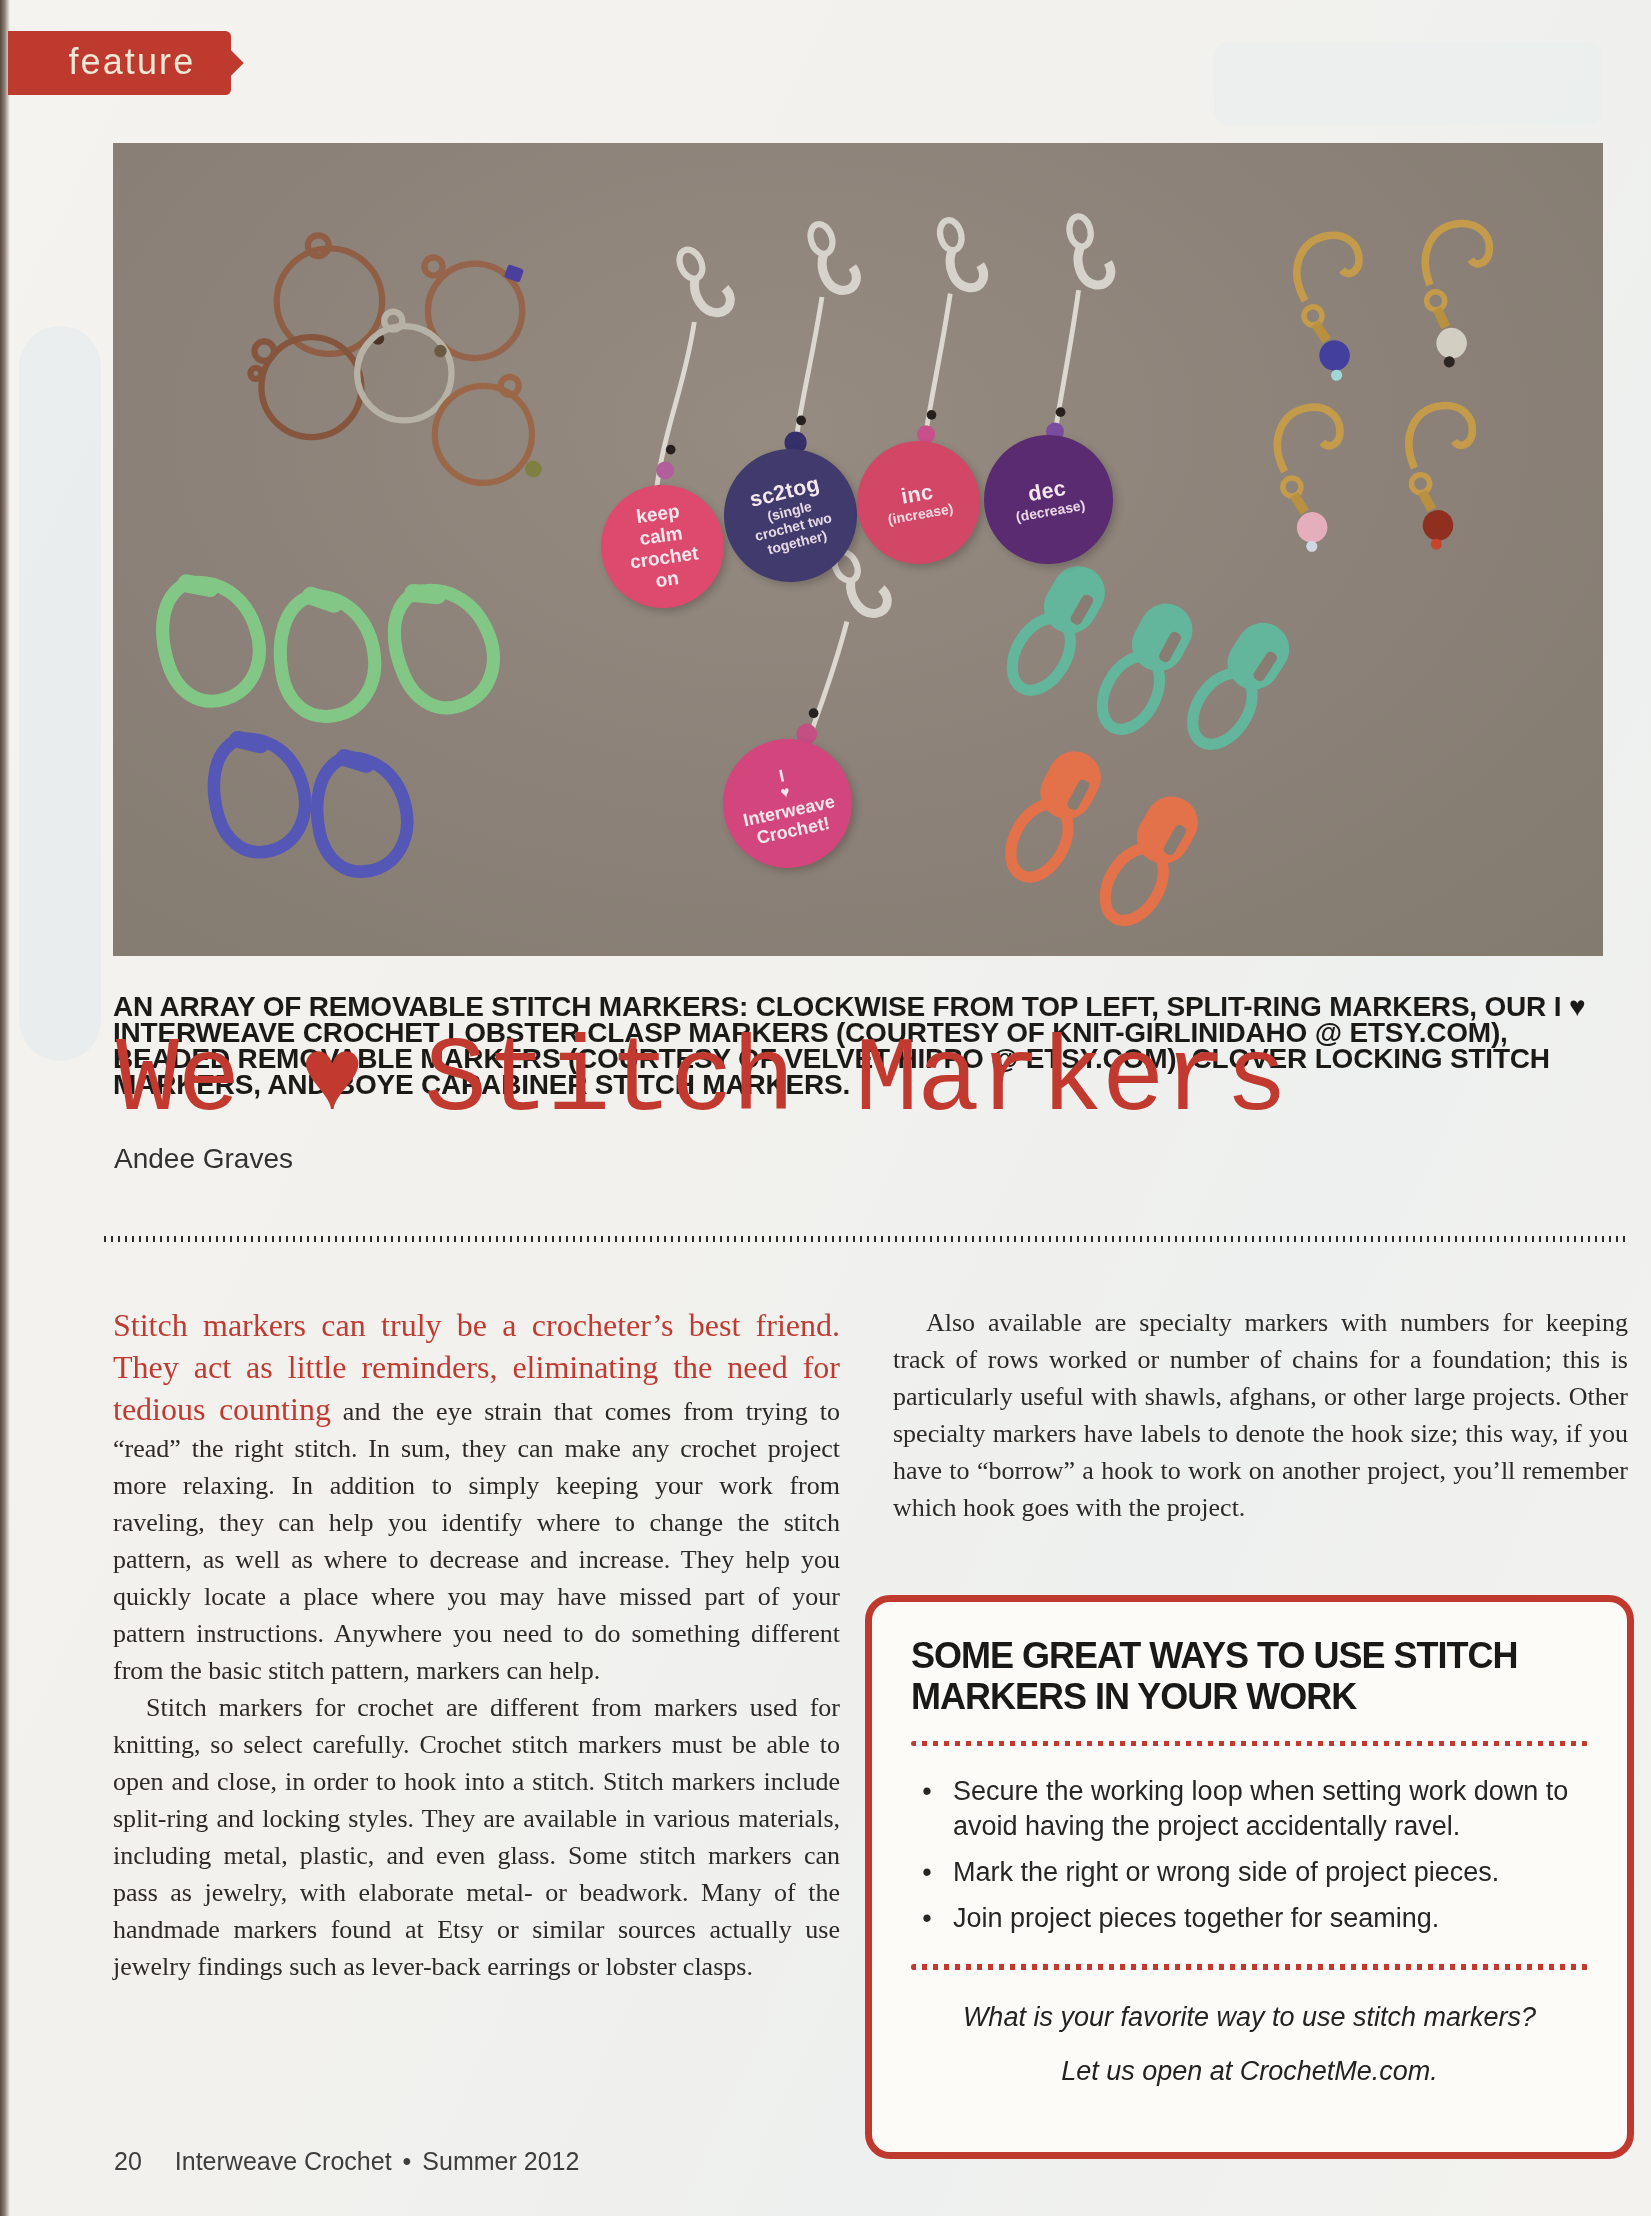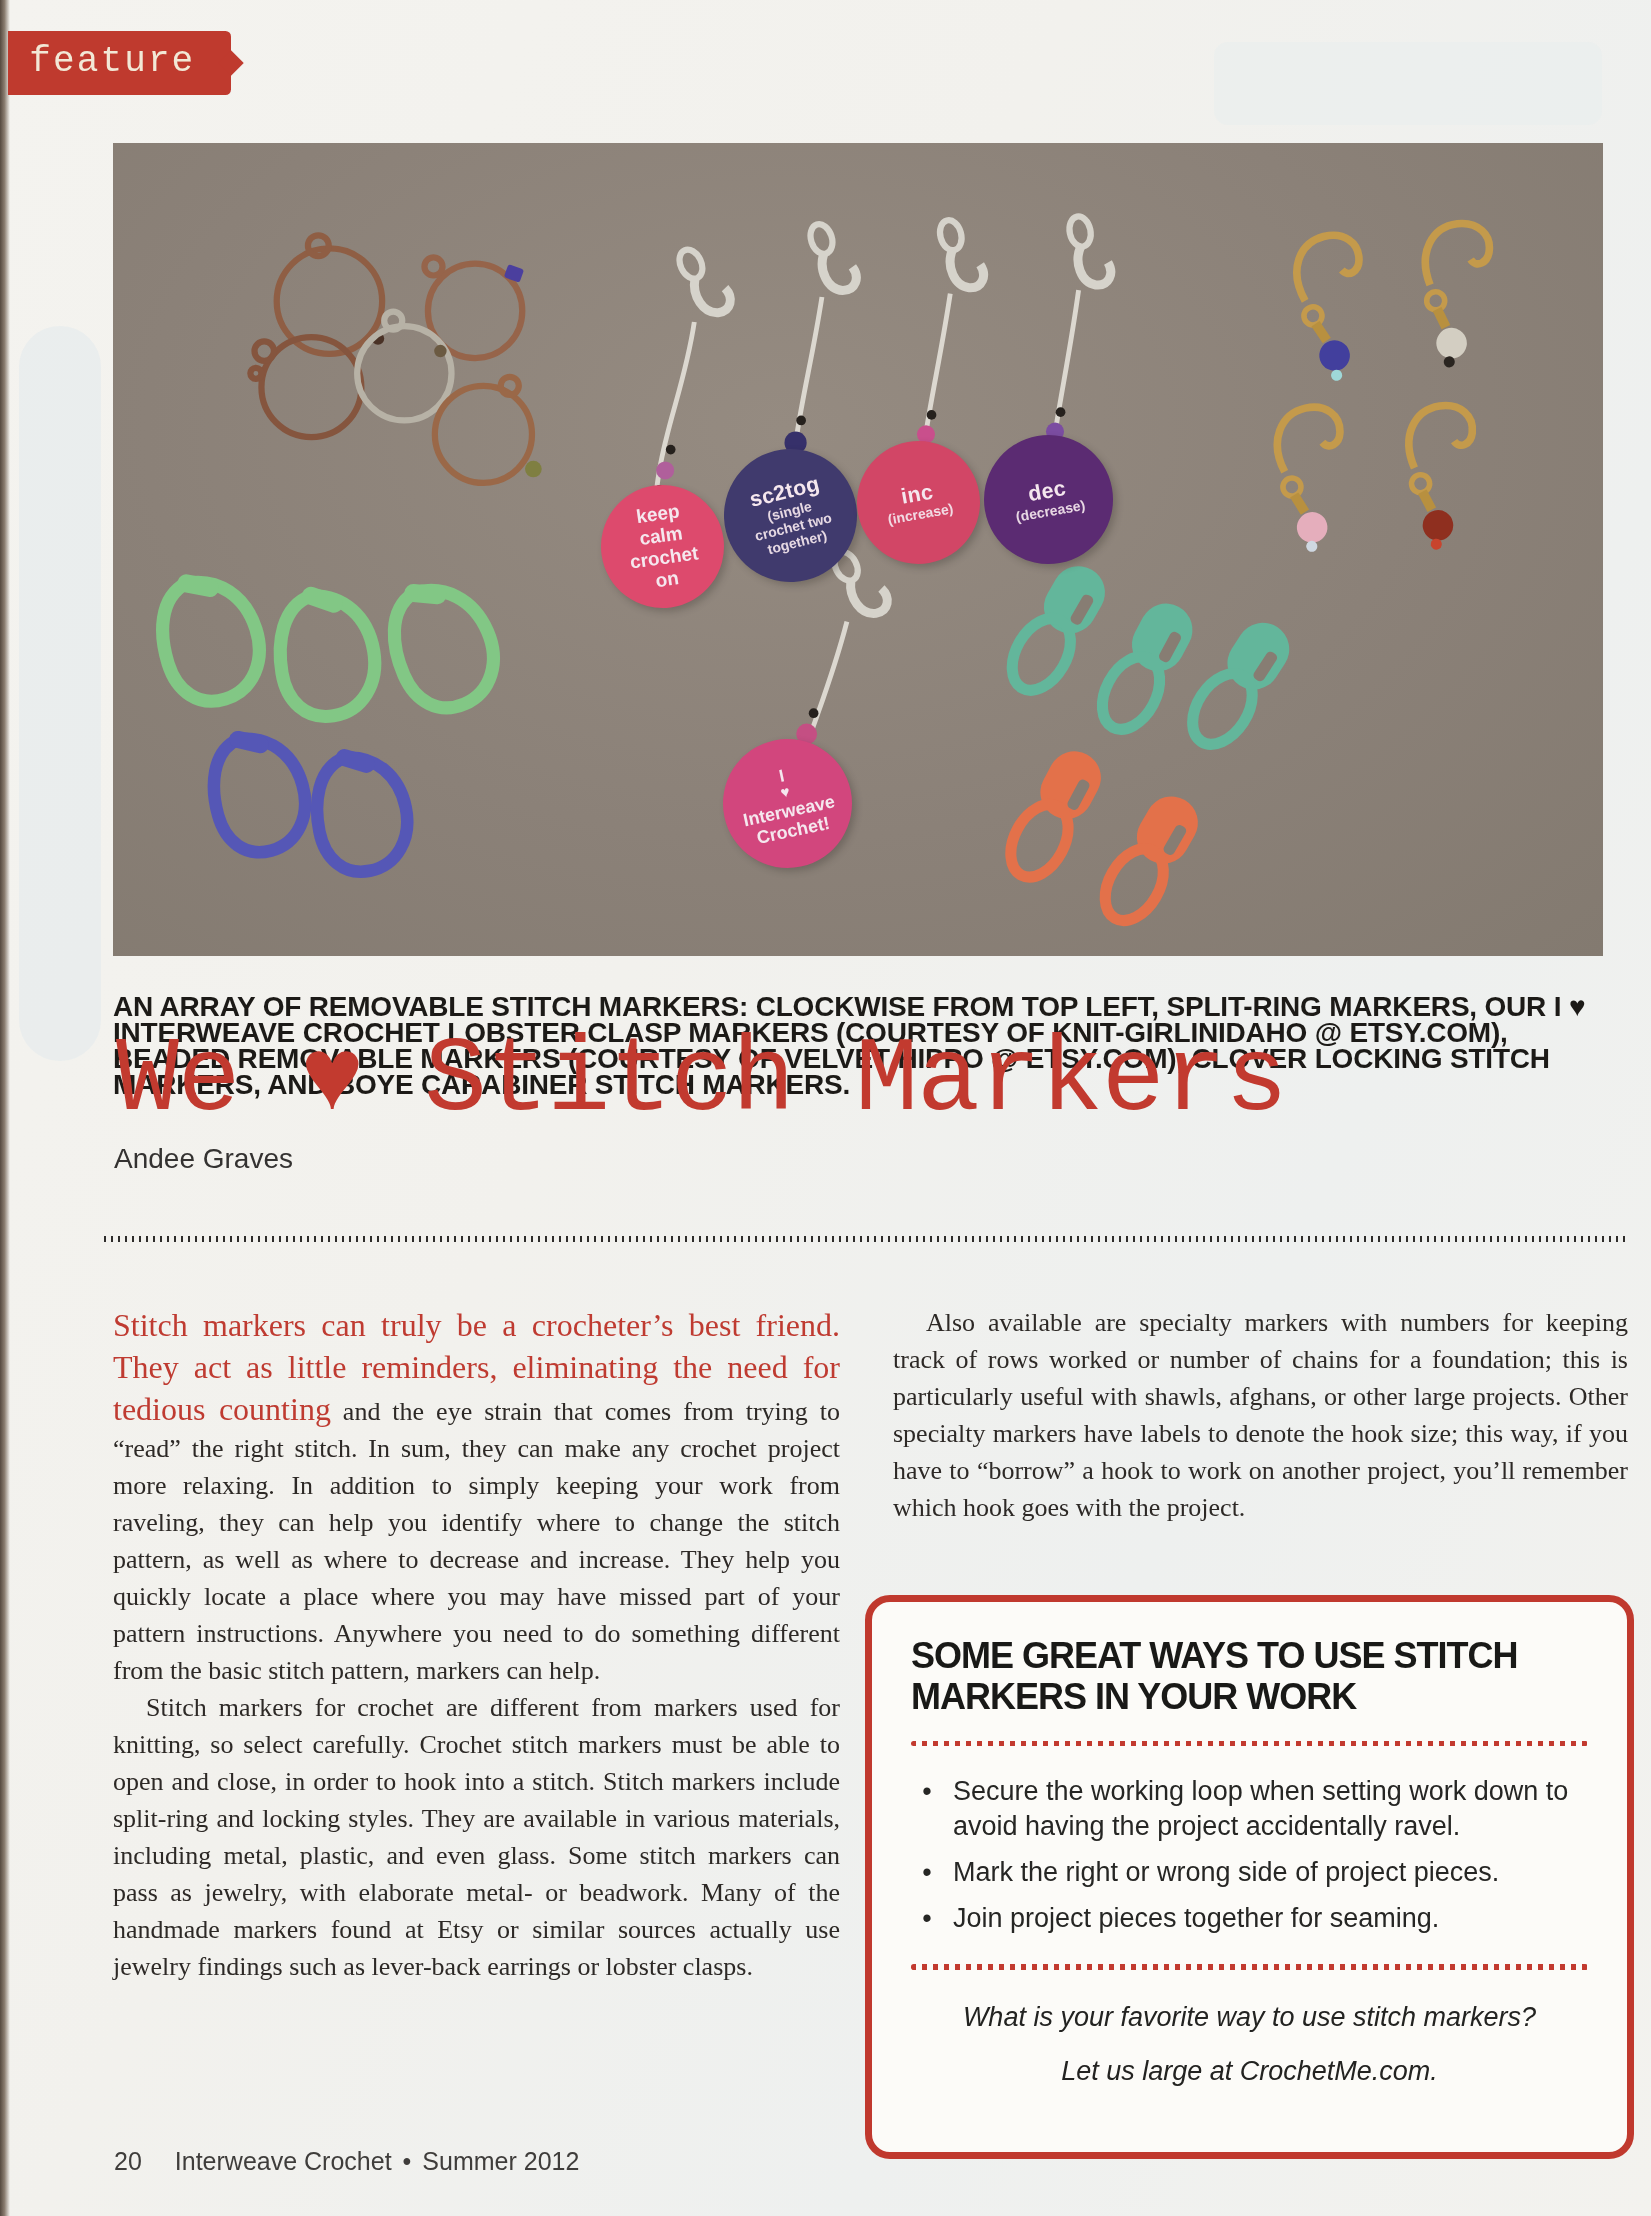--- a/index.html
+++ b/index.html
@@ -11,21 +11,21 @@
   .scan-artifact{position:absolute;left:19.4px;top:326px;width:82px;height:735px;border-radius:42px;
         background:#e2eaec;opacity:.55;}
   .scan-artifact2{position:absolute;left:1214px;top:42px;width:388px;height:83px;border-radius:14px;
         background:#e7edee;opacity:.45;}
 
   
   .feature-banner{position:absolute;left:8.3px;top:30.5px;width:223px;height:64px;background:#bf3a2e;
         border-radius:0 5.5px 5.5px 0;}
   .feature-banner::after{content:"";position:absolute;right:-8.3px;top:50%;width:18px;height:18px;
         background:#bf3a2e;transform:translateY(-50%) rotate(45deg);}
-  .feature-banner span{position:absolute;right:36px;top:0;line-height:62px;font-family:Liberation Mono, monospace;
+  .feature-banner span{position:absolute;right:36px;top:0;line-height:62px;font-family:Liberation Sans, sans-serif;
         font-size:36px;letter-spacing:2.1px;color:#f2e8d6;}
 
   
   .photo{position:absolute;left:113px;top:143px;width:1490px;height:813px;
         background:radial-gradient(ellipse at 45% 35%, #958b81 0%, #8b8178 55%, #837a70 100%);}
   .photo svg{position:absolute;left:0;top:0;}
   .tag{position:absolute;border-radius:50%;display:flex;flex-direction:column;align-items:center;
         justify-content:center;text-align:center;color:#f5e7ee;font-weight:700;
         box-shadow:2.8px 4.2px 7px rgba(40,35,30,.25);}
   .tag .big{font-size:21.5px;line-height:23.6px;letter-spacing:0.3px;}
@@ -302,21 +302,21 @@
     <h2>SOME GREAT WAYS TO USE STITCH MARKERS IN YOUR WORK</h2>
     <div class="red-dots"></div>
     <ul>
       <li><span>Secure the working loop when setting work down to avoid having the project accidentally ravel.</span></li>
       <li><span>Mark the right or wrong side of project pieces.</span></li>
       <li><span>Join project pieces together for seaming.</span></li>
     </ul>
     <div class="red-dots second"></div>
     <div class="question">
       <div>What is your favorite way to use stitch markers?</div>
-      <div>Let us large at CrochetMe.com.</div>
+      <div>Let us open at CrochetMe.com.</div>
     </div>
   </aside>
 
   <div class="footer">
     <span class="pgnum">20</span><span>Interweave Crochet</span><span class="sep">•</span><span>Summer 2012</span>
   </div>
 
 </div>
 
 

